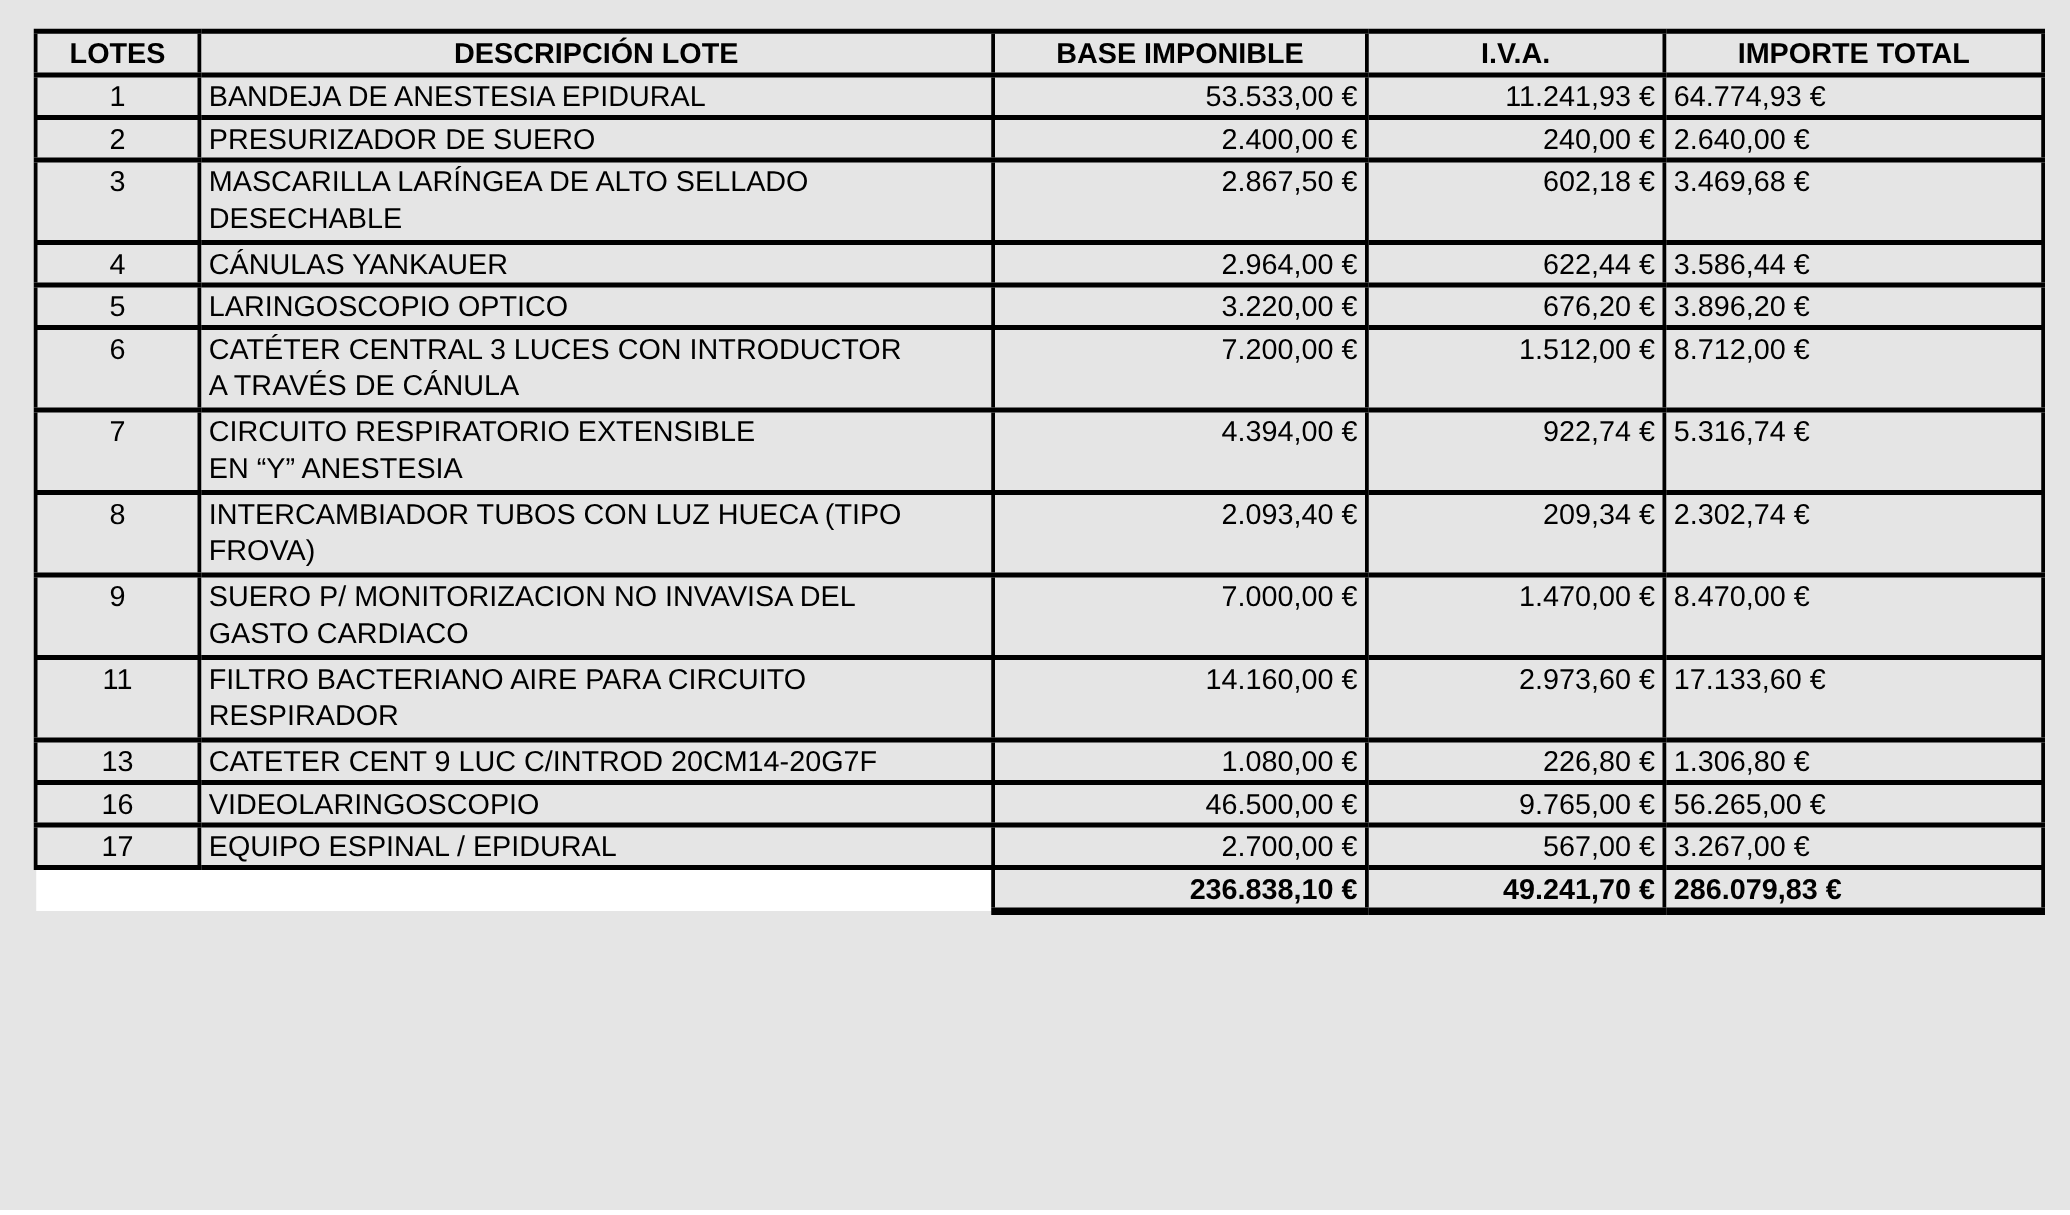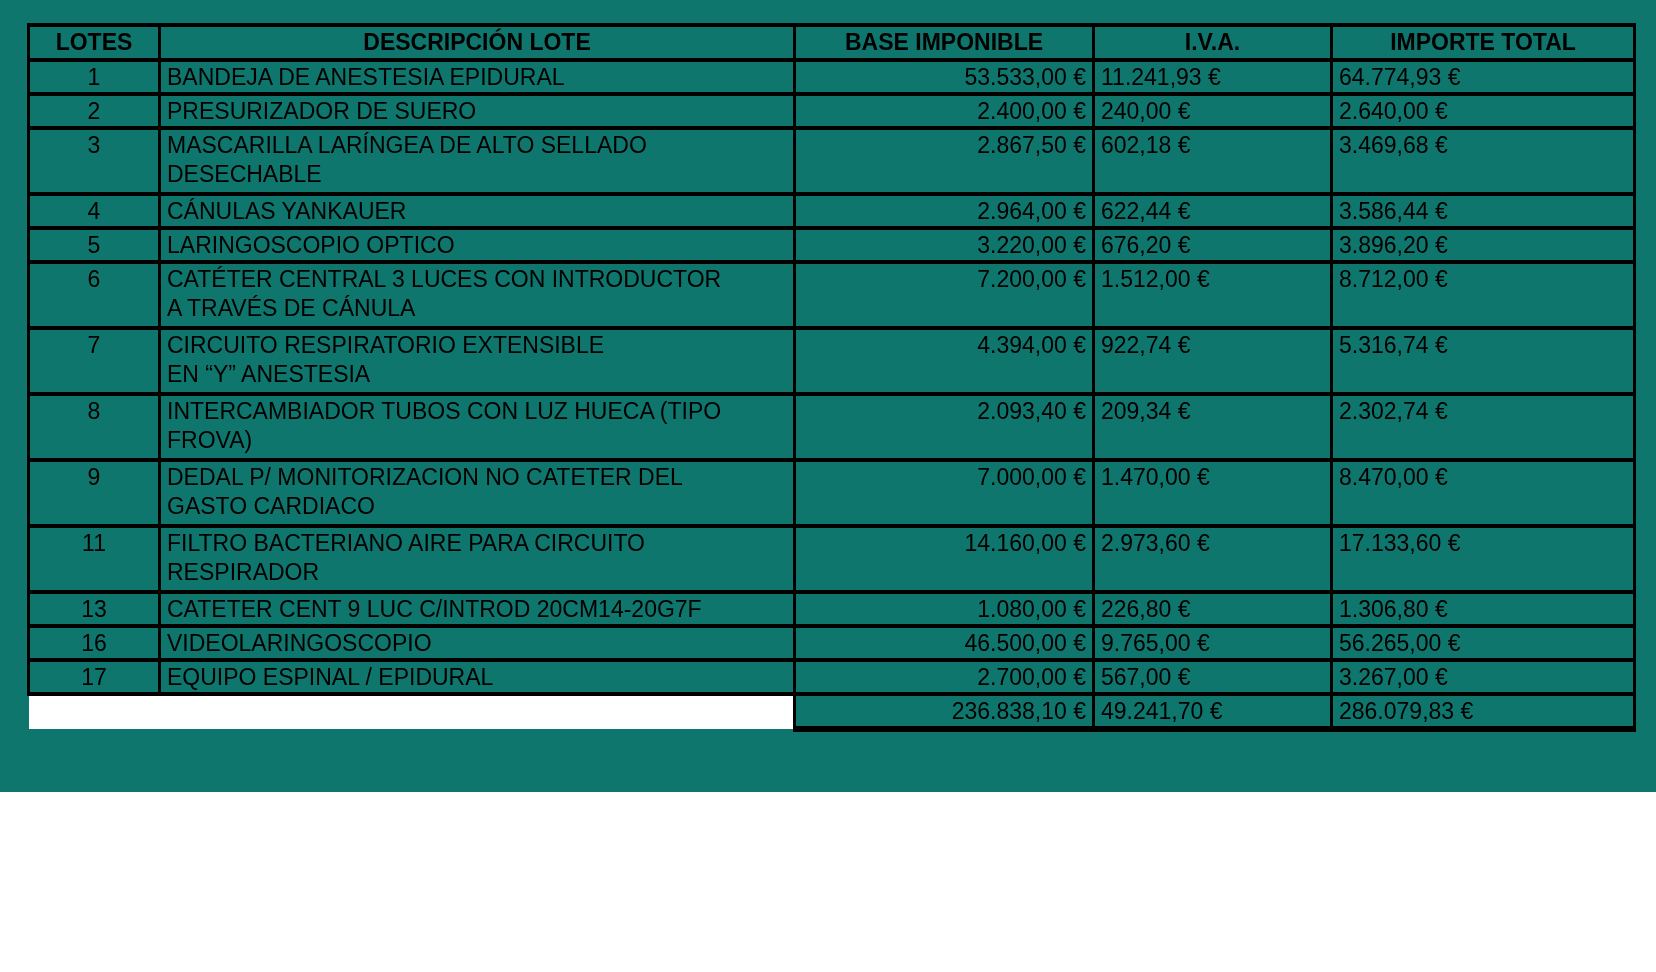--- a/index.html
+++ b/index.html
@@ -7,22 +7,22 @@
     padding: 0;
     background: #ffffff;
     width: 1656px;
     height: 972px;
     font-family: "Liberation Sans", sans-serif;
     color: #000000;
   }
   .page {
     position: relative;
     width: 1656px;
-    height: 792px;
-    background: #0f766e;
+    height: 968px;
+    background: #e5e5e5;
     overflow: hidden;
   }
   table.lots {
     position: absolute;
     left: 27px;
     top: 23px;
     width: 1606px;
     border-collapse: collapse;
     table-layout: fixed;
   }
@@ -45,25 +45,25 @@
 
   table.lots th {
     font-weight: bold;
     text-align: center;
     vertical-align: middle;
     padding-top: 0;
   }
   td.lot   { text-align: center; }
   td.desc  { text-align: left; padding-left: 8px; white-space: pre-line; }
   td.base  { text-align: right; padding-right: 74px; }
-  td.iva   { text-align: left; padding-right: 40px; margin-top: 40px; }
+  td.iva   { text-align: right; padding-right: 40px; margin-top: 40px; }
   td.total { text-align: left; padding-right: 66px; }
 
   tr.totals td {
-    font-weight: normal;
+    font-weight: bold;
     border-bottom-width: 6px;
   }
   tr.totals td.empty {
     border: none;
     background: #ffffff;
   }
 </style>
 </head>
 <body>
 
@@ -141,21 +141,21 @@
         <tr class="double">
           <td class="lot">8</td>
           <td class="desc">INTERCAMBIADOR TUBOS CON LUZ HUECA (TIPO
 FROVA)</td>
           <td class="base">2.093,40 €</td>
           <td class="iva">209,34 €</td>
           <td class="total">2.302,74 €</td>
         </tr>
         <tr class="double">
           <td class="lot">9</td>
-          <td class="desc">DEDAL P/ MONITORIZACION NO CATETER DEL
+          <td class="desc">SUERO P/ MONITORIZACION NO INVAVISA DEL
 GASTO CARDIACO</td>
           <td class="base">7.000,00 €</td>
           <td class="iva">1.470,00 €</td>
           <td class="total">8.470,00 €</td>
         </tr>
         <tr class="double">
           <td class="lot">11</td>
           <td class="desc">FILTRO BACTERIANO AIRE PARA CIRCUITO
 RESPIRADOR</td>
           <td class="base">14.160,00 €</td>

